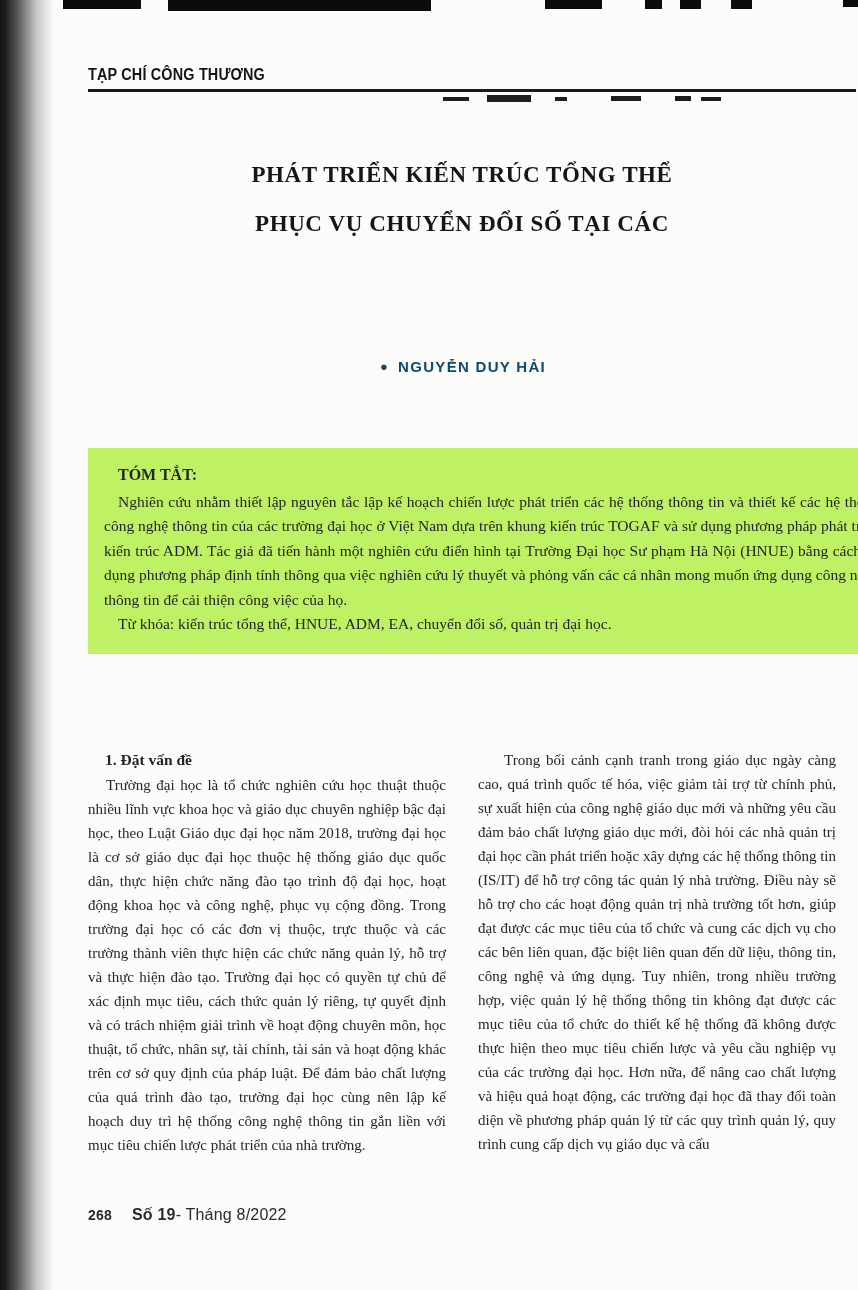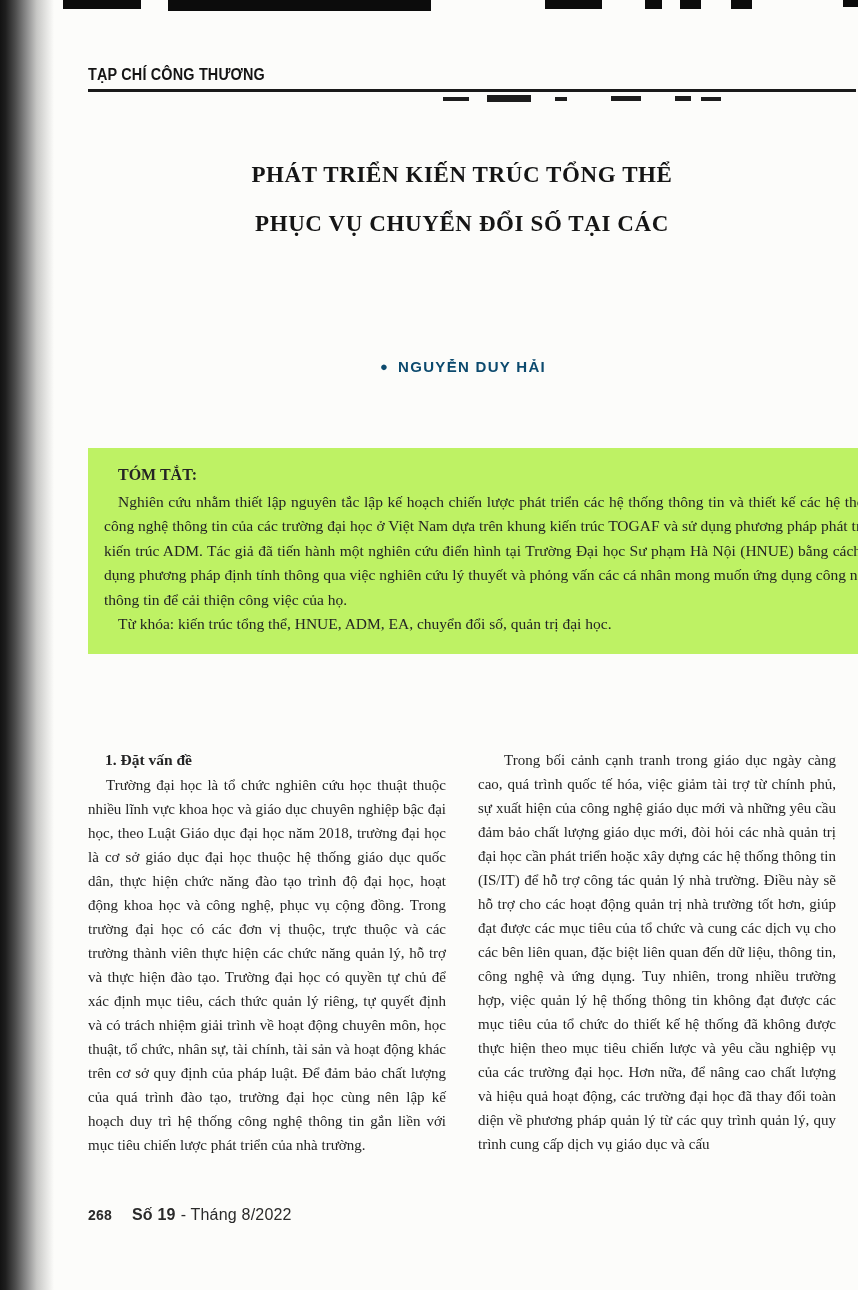--- a/index.html
+++ b/index.html
@@ -89,21 +89,21 @@
   .col p { text-indent:18px; }
   .col-right p { text-indent:26px;font-family:Liberation Serif, serif; }
 
   .footer {
     position:absolute; left:88px; top:1206px;
     font-family:"Liberation Sans", sans-serif;
     font-size:16px; color:#2a2a2a; letter-spacing:0.2px;
   }
   .footer .num   { font-weight:700; font-size:14px; }
   .footer .issue { font-weight:700; margin-left:20px; }
-  .footer .date  { margin-left:5px; }
+  .footer .date  { }
 </style>
 </head>
 <body>
 
 <div class="page">
 
   <div class="gutter"></div>
 
   <div class="scan-mark m1"></div>
   <div class="scan-mark m2"></div>

